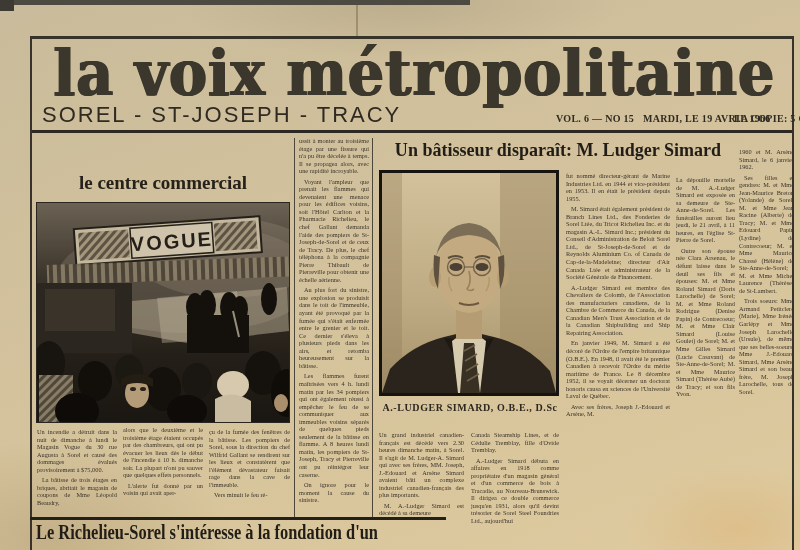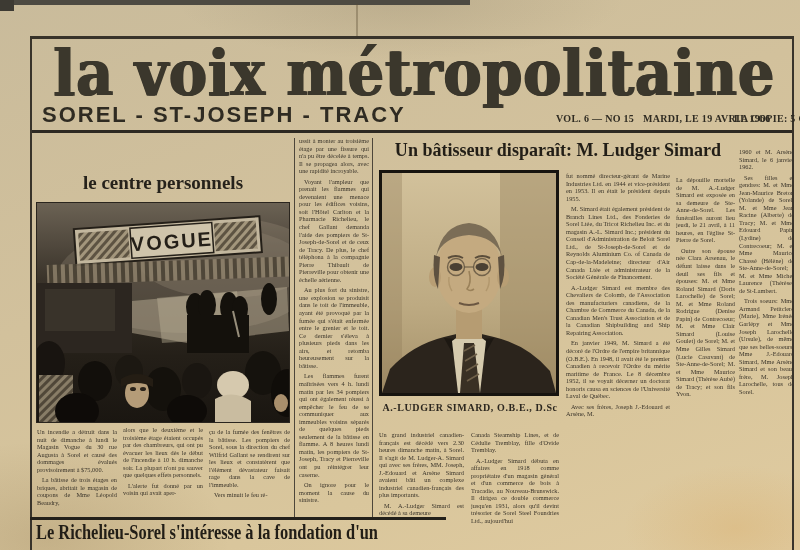--- a/index.html
+++ b/index.html
@@ -18,21 +18,21 @@
   .crease { position:absolute; left:356px; top:4px; width:2px; height:33px; background:rgba(90,75,50,.35); }
   .frame { position:absolute; left:30px; top:36px; width:764px; height:514px;
     border-left:2px solid #38332a; border-top:3px solid #38332a; border-right:2px solid #38332a; }
 
   
   .masthead-title { position:absolute; left:36px; top:40px; width:756px; text-align:center;
     font-family:"DejaVu Serif", serif; font-weight:900; font-size:57px; line-height:1.0;
     color:#3b372c; letter-spacing:1px; transform:scaleY(1.12); transform-origin:top center;
     text-shadow:1.4px 0 0 #3b372c, -0.6px 0 0 #3b372c; white-space:nowrap; }
   .masthead-region { position:absolute; left:42px; top:102px;
-    font-family:"Liberation Sans", sans-serif; font-weight:700; font-size:22px;
+    font-family:"Liberation Sans", sans-serif; font-weight:400; font-size:22px;
     letter-spacing:2px; color:#2f2b22; white-space:nowrap; }
   .meta { position:absolute; top:113px; font-size:10px; font-weight:bold; letter-spacing:.3px; color:#2f2b22; white-space:nowrap; }
   .meta.vol   { left:556px; }
   .meta.date  { left:643px; }
   .meta.price { left:734px; }
   .rule-heavy { position:absolute; left:32px; top:130px; width:760px; height:3px; background:#2d2922; }
 
   
   .vrule { position:absolute; width:1px; background:#4d463a; top:138px; height:379px; }
   .vrule.v1 { left:294px; } .vrule.v2 { left:372px; }
@@ -83,21 +83,21 @@
 
   <h1 class="masthead-title">la voix métropolitaine</h1>
   <div class="masthead-region">SOREL - ST-JOSEPH - TRACY</div>
   <span class="meta vol">VOL. 6 — NO 15</span>
   <span class="meta date">MARDI, LE 19 AVRIL 1966</span>
   <span class="meta price">LA COPIE: 5 CENTS</span>
   <div class="rule-heavy"></div>
 
   <div class="fire-headline">
     <br>
-    <span>le centre personnels</span>
+    <span>le centre commercial</span>
   </div>
 
   <div class="fire-photo">
     <svg width="252" height="219" viewBox="0 0 252 219" xmlns="http://www.w3.org/2000/svg">
       <defs>
         <linearGradient id="fg" x1="0" y1="0" x2="0" y2="1">
           <stop offset="0" stop-color="#6b6254"></stop>
             <stop offset=".35" stop-color="#3a332a"></stop>
           <stop offset=".7" stop-color="#241f18"></stop>
             <stop offset="1" stop-color="#1a1611"></stop>

